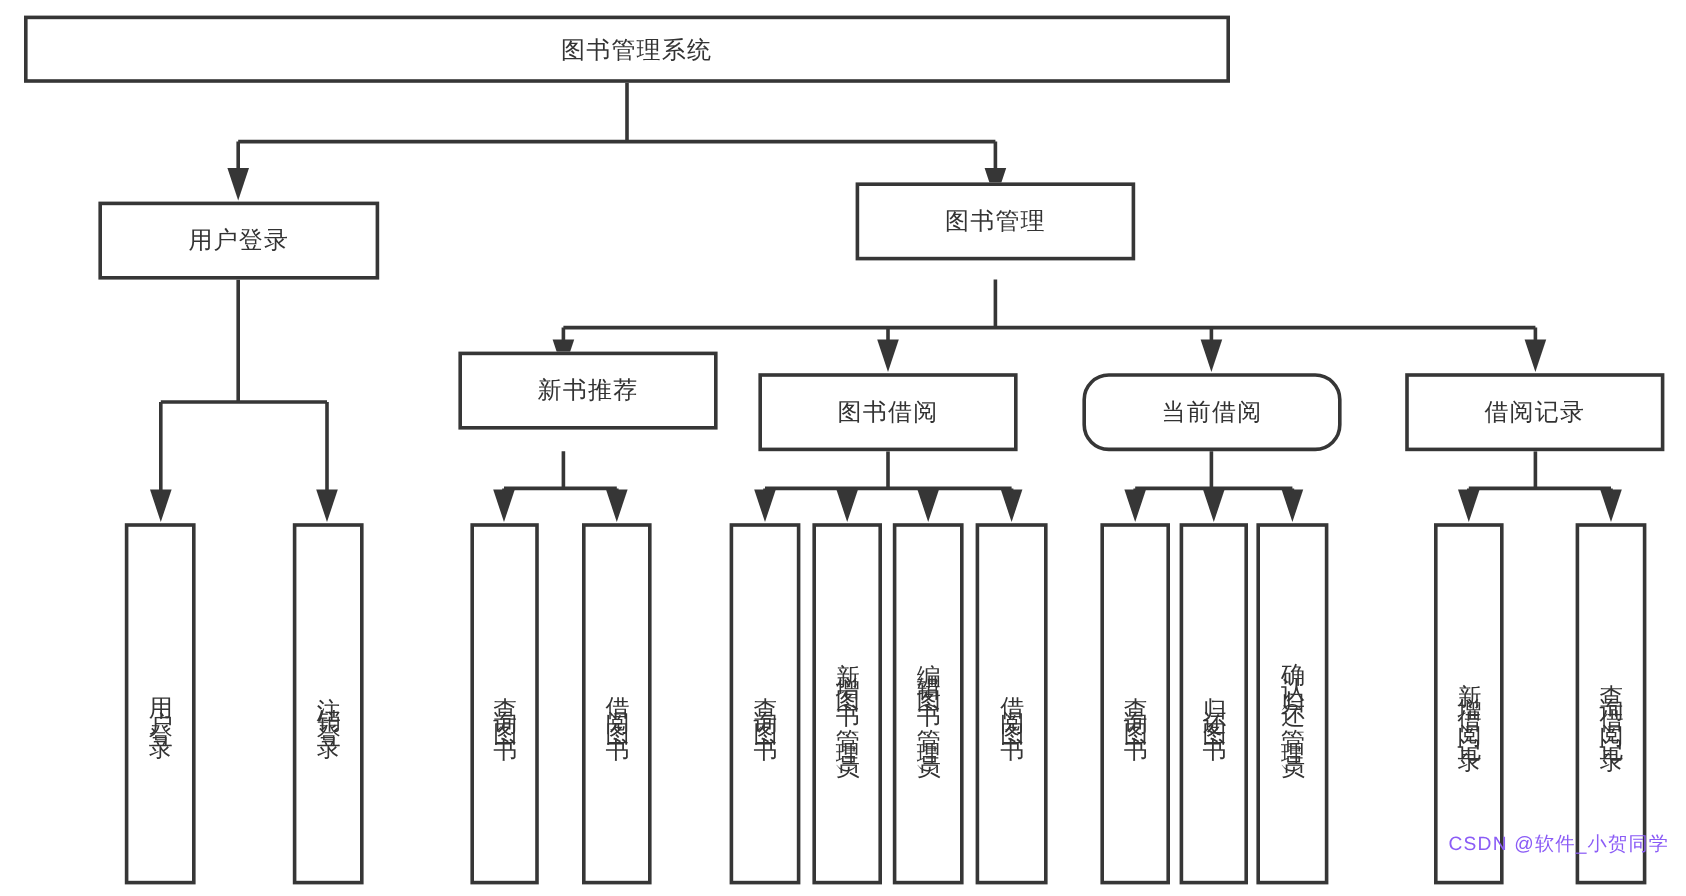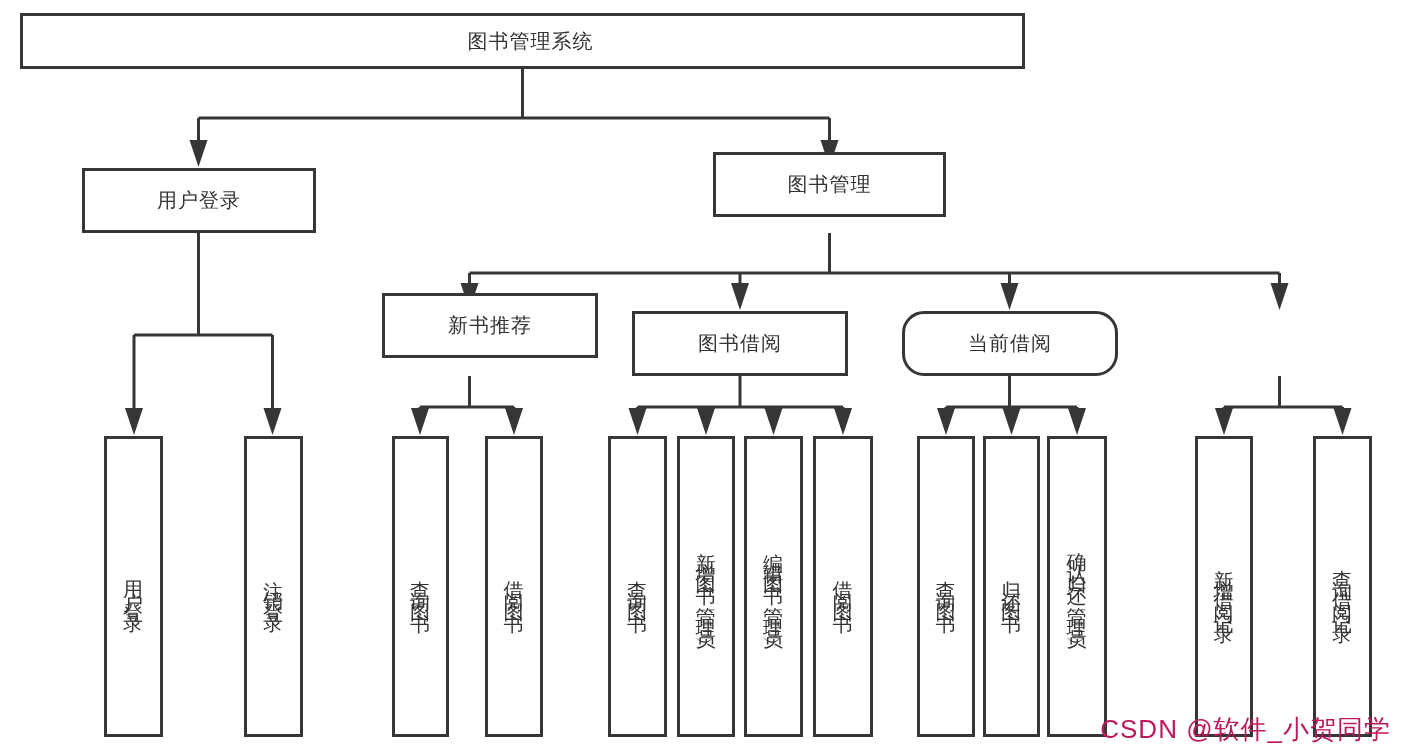--- a/index.html
+++ b/index.html
@@ -36,22 +36,22 @@
   #nd-b1{left:608px;width:59px;}
   #nd-b2{left:677px;width:58px;}
   #nd-b3{left:744px;width:59px;}
   #nd-b4{left:813px;width:60px;}
   #nd-c1{left:917px;width:58px;}
   #nd-c2{left:983px;width:57px;}
   #nd-c3{left:1047px;width:60px;}
   #nd-r1{left:1195px;width:58px;}
   #nd-r2{left:1313px;width:59px;}
   #watermark{
-    position:absolute;right:14px;top:712px;z-index:2;
-    font-size:26px;color:#be185d;letter-spacing:1px;white-space:nowrap;
+    position:absolute;right:14px;top:693px;z-index:2;
+    font-size:16px;color:#8b5cf6;letter-spacing:1px;white-space:nowrap;
   }
 </style>
 </head>
 <body>
 
 <div id="diagram">
 
   <svg id="connectors" width="1405" height="747" viewBox="0 0 1405 747">
     <g stroke="#363636" stroke-width="3" fill="none">
       <path d="M522.5 68 V118 M198.5 118 H829.5 M198.5 118 V146 M829.5 118 V146"></path>
@@ -98,20 +98,23 @@
 
   <div class="node node-h" id="nd-new-book">
     <span>新书推荐</span>
   </div>
   <div class="node node-h" id="nd-book-borrow">
     <span>图书借阅</span>
   </div>
   <div class="node node-h" id="nd-current-borrow">
     <span>当前借阅</span>
   </div>
+  <div class="node node-h" id="nd-borrow-record">
+    <span>借阅记录</span>
+  </div>
 
   <div class="node node-v leaf" id="nd-u1">
     <span>用户登录</span>
   </div>
   <div class="node node-v leaf" id="nd-u2">
     <span>注销登录</span>
   </div>
 
   <div class="node node-v leaf" id="nd-n1">
     <span>查询图书</span>

